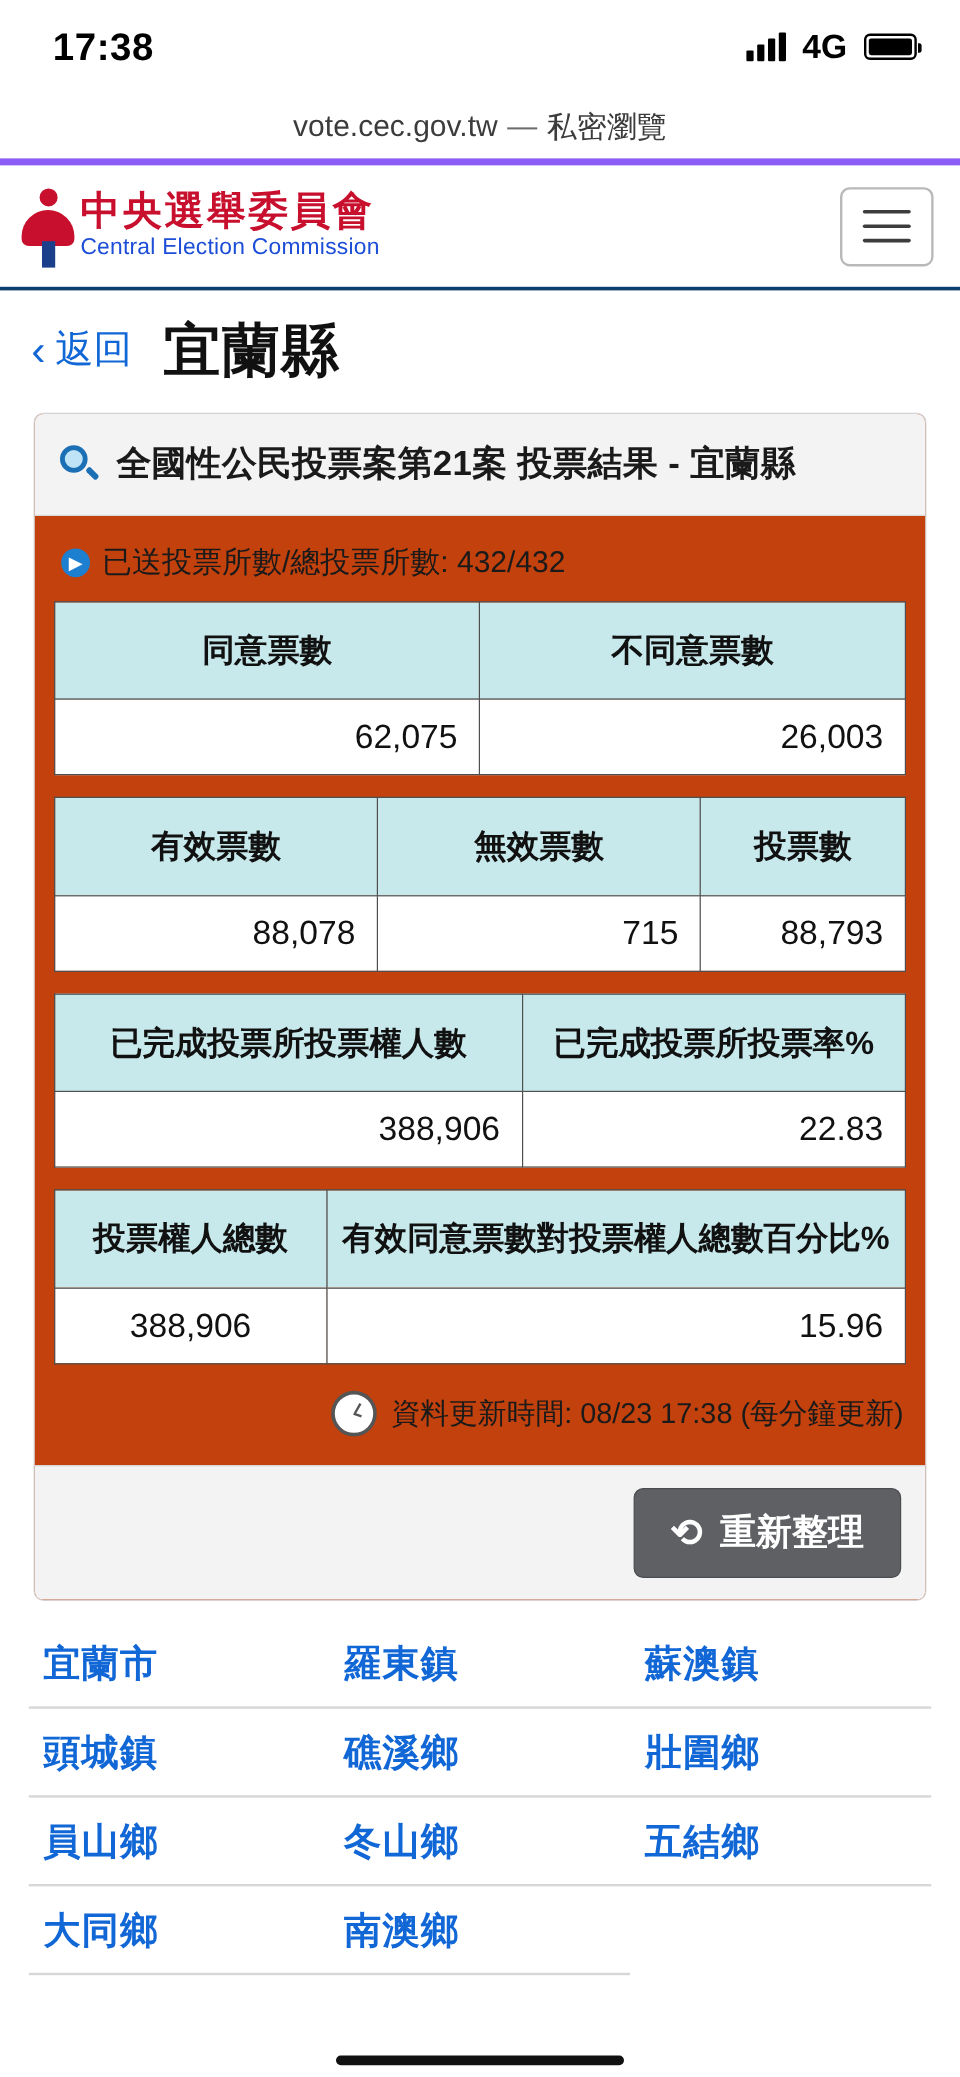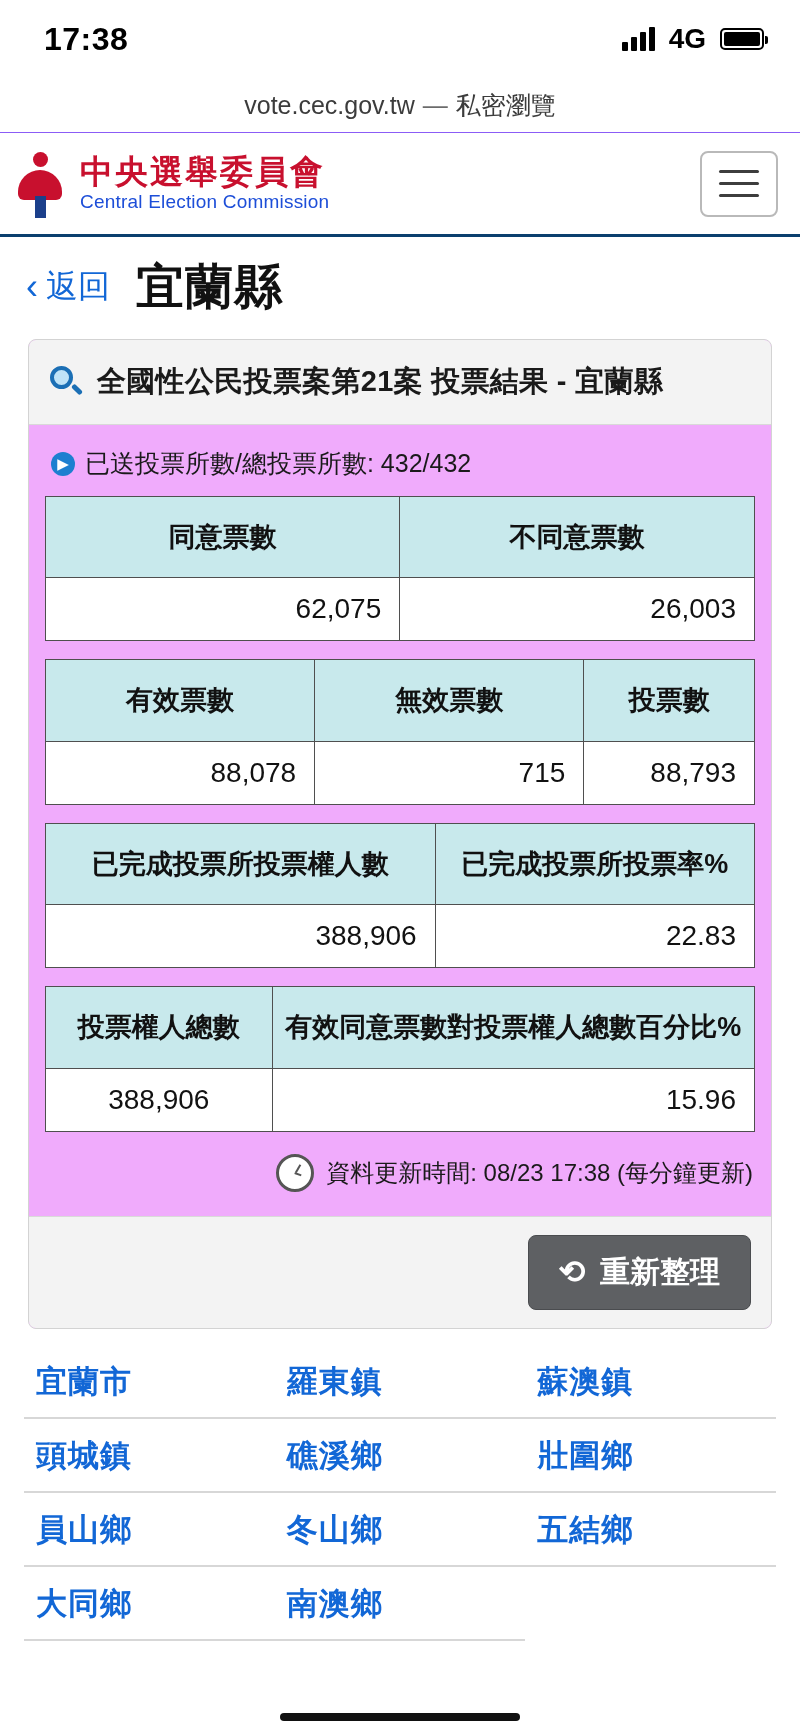--- a/index.html
+++ b/index.html
@@ -82,21 +82,21 @@
     background: #000;
     border-radius: 2px;
   }
 
   
   .urlbar {
     height: 54px;
     display: flex;
     align-items: center;
     justify-content: center;
-    border-bottom: 1px solid #8b5cf6;
+    border-bottom: 6px solid #8b5cf6;
   }
   .urlbar .url-text {
     font-size: 25px;
     color: #3c3c3c;
   }
   .urlbar .url-sep {
     font-size: 25px;
     color: #6b6b6b;
     margin: 0 8px;
   }
@@ -112,21 +112,21 @@
     display: flex;
     align-items: center;
     padding: 0 22px 0 18px;
     box-sizing: border-box;
     border-bottom: 3px solid #0b3f6e;
     position: relative;
   }
   .logo-wrap {
     display: flex;
     align-items: center;
-    gap: 18px;
+    gap: 5px;
   }
   .logo-mark {
     width: 44px;
     height: 68px;
     position: relative;
     flex: none;
   }
   .logo-mark .dot {
     position: absolute;
     left: 15px;
@@ -219,21 +219,21 @@
     font-weight: 700;
     color: #111;
     letter-spacing: 1px;
   }
 
   
   .panel {
     margin: 10px 28px 0 28px;
     border: 1px solid #d3d3d3;
     border-radius: 8px;
-    background: #f0abfc;
+    background: #c2410c;
     overflow: hidden;
   }
   .panel-head {
     background: #f3f3f3;
     border-bottom: 1px solid #d9d9d9;
     padding: 22px 20px;
     display: flex;
     align-items: center;
     gap: 14px;
   }

